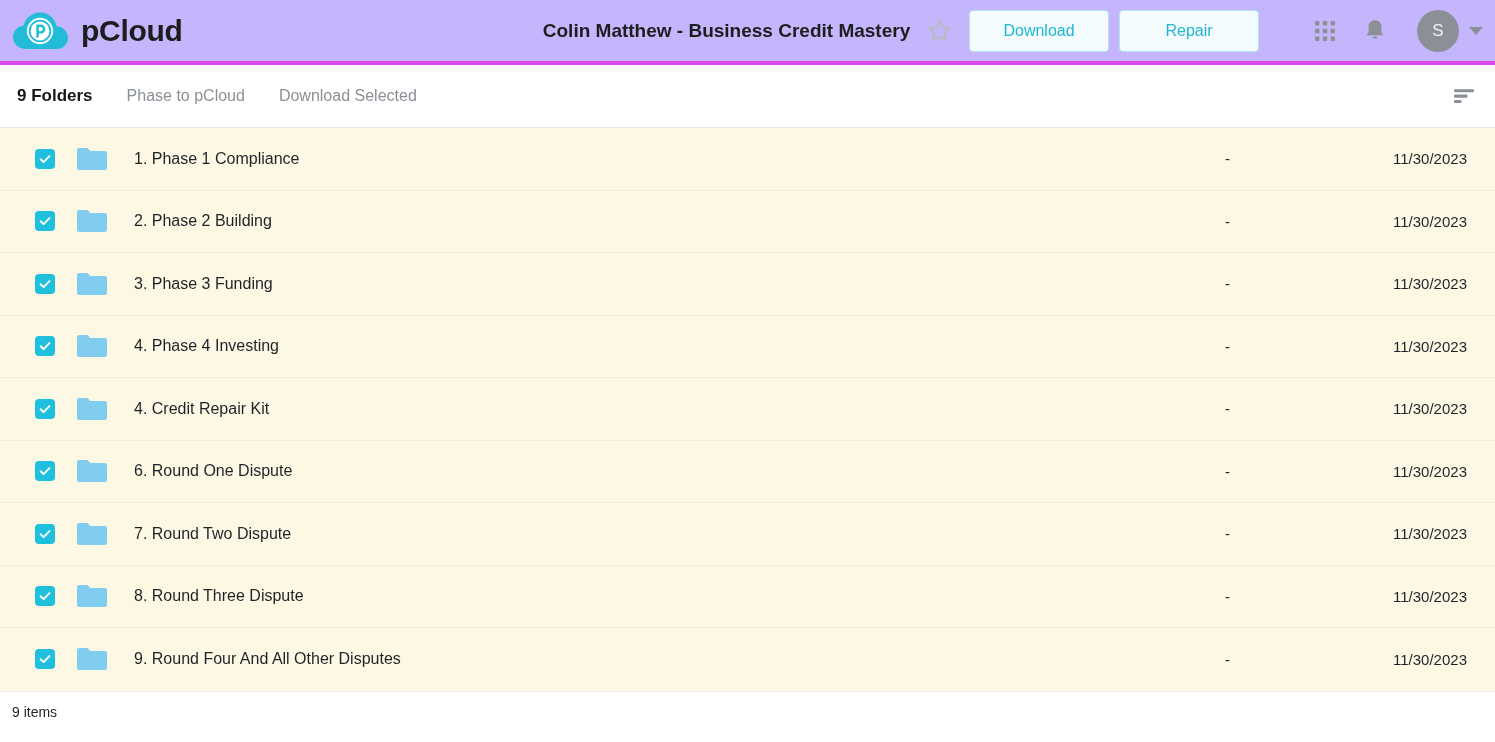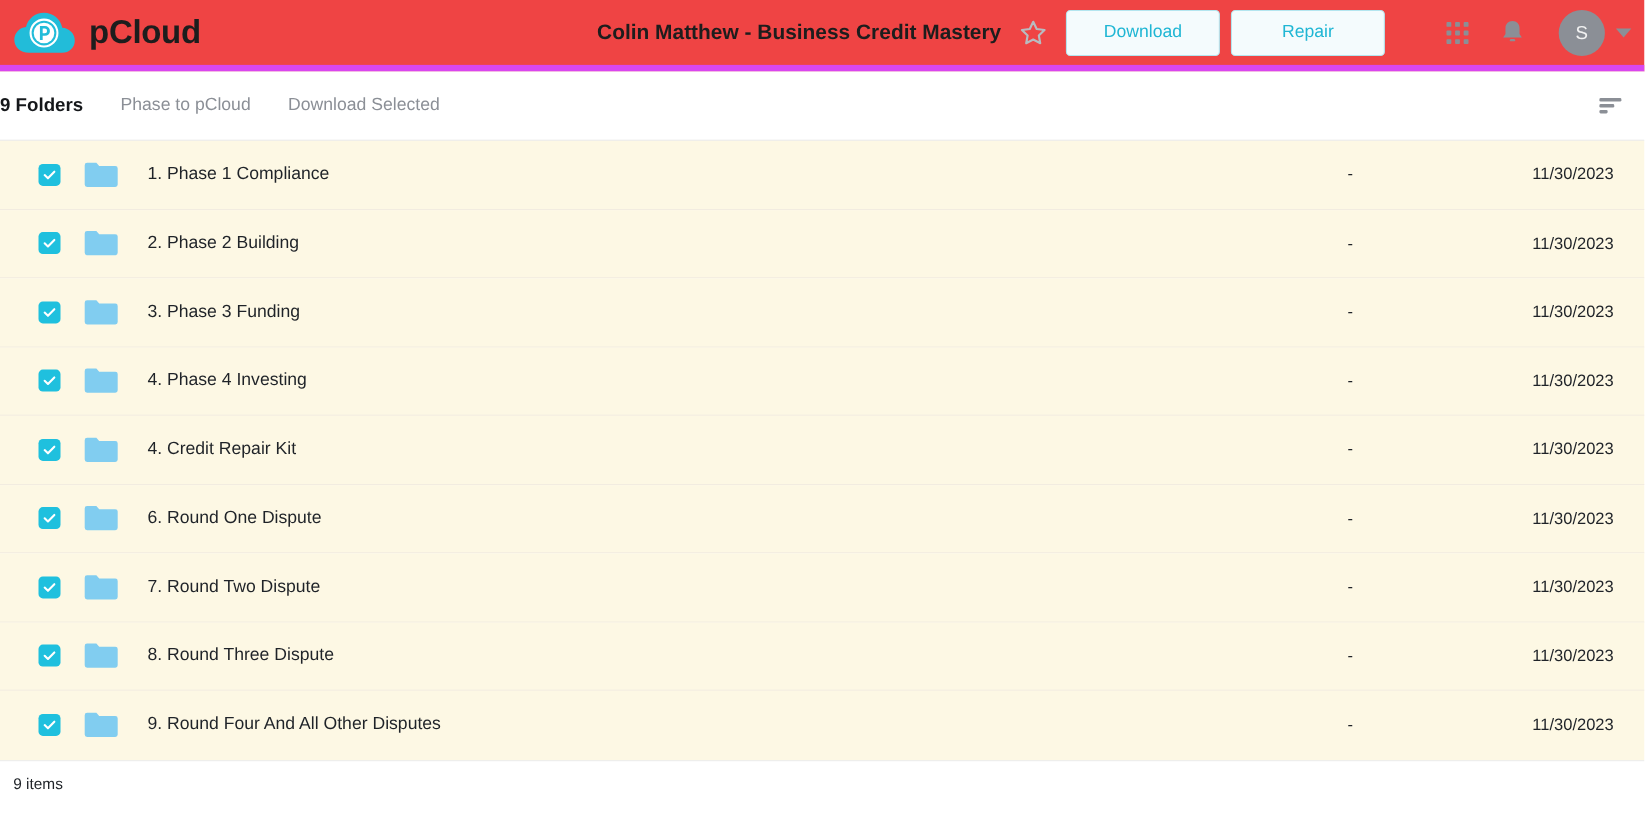--- a/index.html
+++ b/index.html
@@ -10,22 +10,22 @@
     overflow: hidden;
     background: #ffffff;
     font-family: "Liberation Sans", sans-serif;
     -webkit-font-smoothing: antialiased;
   }
 
   
   .header {
     position: relative;
     height: 65px;
-    background: #ef4444;
-    border-bottom: 6px solid #d946ef;
+    background: #c4b5fd;
+    border-bottom: 4px solid #d946ef;
     display: flex;
     align-items: center;
   }
 
   .logo-block {
     display: flex;
     align-items: center;
     margin-left: 12px;
     gap: 9px;
   }
@@ -106,21 +106,21 @@
   }
 
   
   .toolbar {
     position: relative;
     height: 63px;
     background: #ffffff;
     border-bottom: 1px solid #e7e7e7;
     display: flex;
     align-items: center;
-    padding-left: 0;
+    padding-left: 17px;
   }
   .tb-count {
     font-size: 17px; font-weight: 700; color: #15171a;
   }
   .tb-action {
     font-size: 16px; color: #8b8f96;
     margin-left: 34px; cursor: pointer;
   }
   .sort-btn {
     position: absolute; right: 14px;

